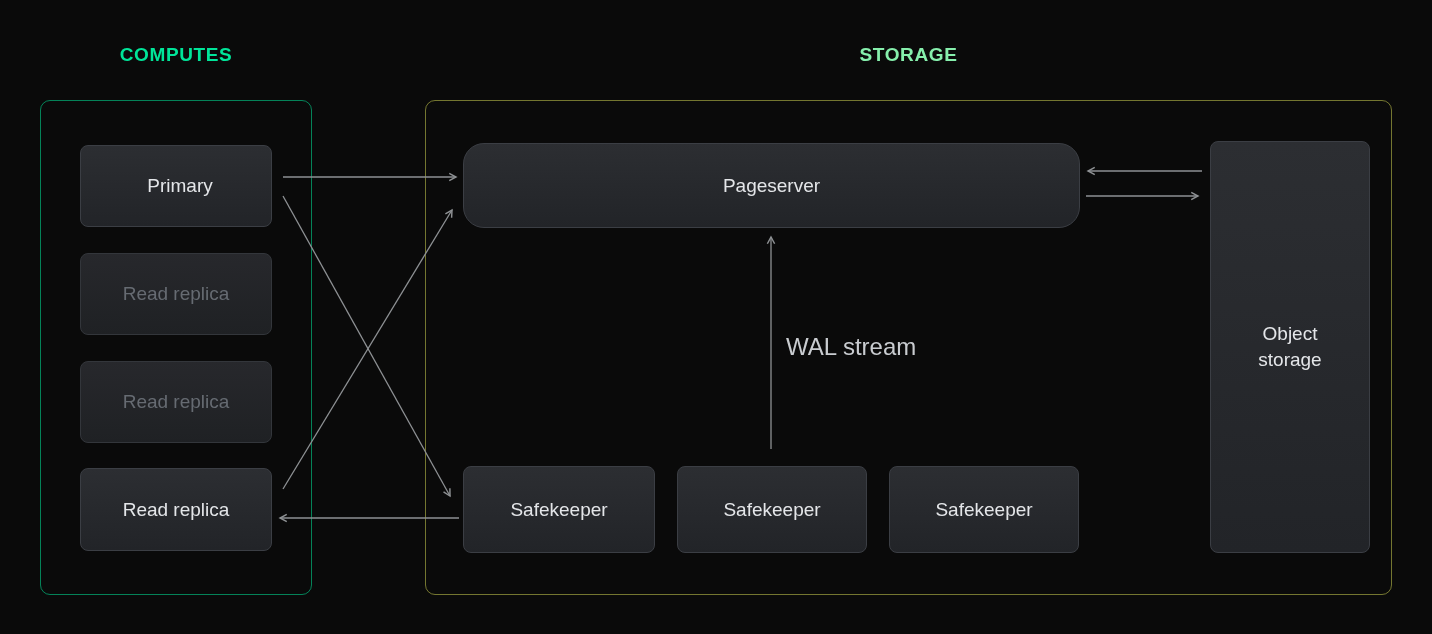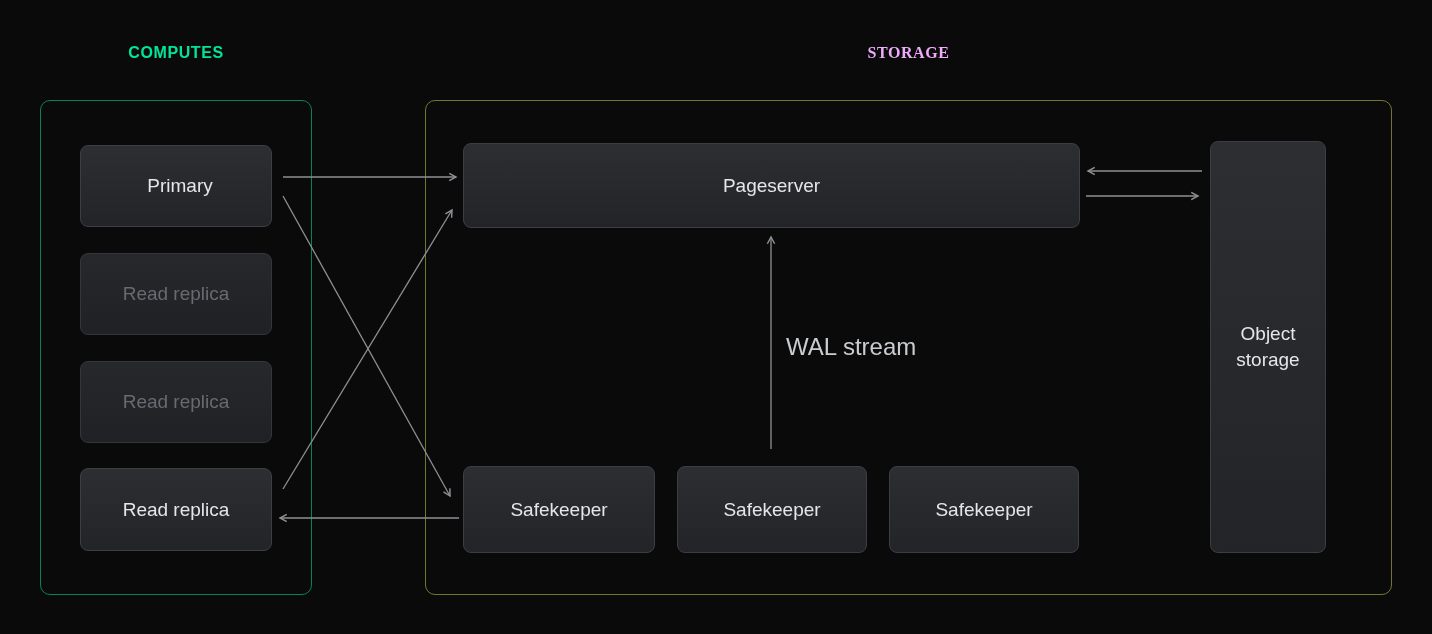--- a/index.html
+++ b/index.html
@@ -7,27 +7,27 @@
     width: 1432px; height: 634px;
     background: #0a0a0a;
     font-family: "Liberation Sans", sans-serif;
     overflow: hidden;
   }
   .canvas { position: relative; width: 1432px; height: 634px; background: #0a0a0a; }
 
   
   .section-title {
     position: absolute;
-    font-size: 16px;
+    font-size: 19px;
     font-weight: 700;
     letter-spacing: 0.6px;
     text-align: center;
   }
   .computes-title { left: 40px; top: 44px; width: 272px; color: #00e599; }
-  .storage-title  { left: 425px; top: 44px; width: 967px; color: #f0abfc; font-family: Liberation Serif, serif; }
+  .storage-title  { left: 425px; top: 44px; width: 967px; color: #86efac; }
 
   
   .region {
     position: absolute;
     border-radius: 10px;
     border: 1px solid;
     background: transparent;
   }
   .computes-region { left: 40px;  top: 100px; width: 272px; height: 495px; border-color: rgba(0,229,153,0.55); }
   .storage-region  { left: 425px; top: 100px; width: 967px; height: 495px; border-color: rgba(204,208,80,0.55); }
@@ -49,25 +49,25 @@
   .node.dim {
     color: #666b72;
     background: linear-gradient(180deg, #27282c 0%, #1f2124 100%);
     border-color: #33363b;
   }
 
   .node-primary    { left: 80px;  top: 145px; width: 192px; height: 82px; padding-left: 8px; }
   .node-rr1        { left: 80px;  top: 253px; width: 192px; height: 82px; }
   .node-rr2        { left: 80px;  top: 361px; width: 192px; height: 82px; }
   .node-rr3        { left: 80px;  top: 468px; width: 192px; height: 83px; }
-  .node-pageserver { left: 463px; top: 143px; width: 617px; height: 85px; }
+  .node-pageserver { left: 463px; top: 143px; width: 617px; height: 85px; border-radius: 21px; }
   .node-sk1        { left: 463px; top: 466px; width: 192px; height: 87px; }
   .node-sk2        { left: 677px; top: 466px; width: 190px; height: 87px; }
   .node-sk3        { left: 889px; top: 466px; width: 190px; height: 87px; }
-  .node-objstorage { left: 1210px; top: 141px; width: 116px; height: 412px; padding: 0 40px; }
+  .node-objstorage { left: 1210px; top: 141px; width: 160px; height: 412px; padding: 0 40px; }
 
   
   .wal-label {
     position: absolute;
     left: 786px; top: 333px;
     font-size: 24px;
     color: #c9ccd0;
   }
 
   

